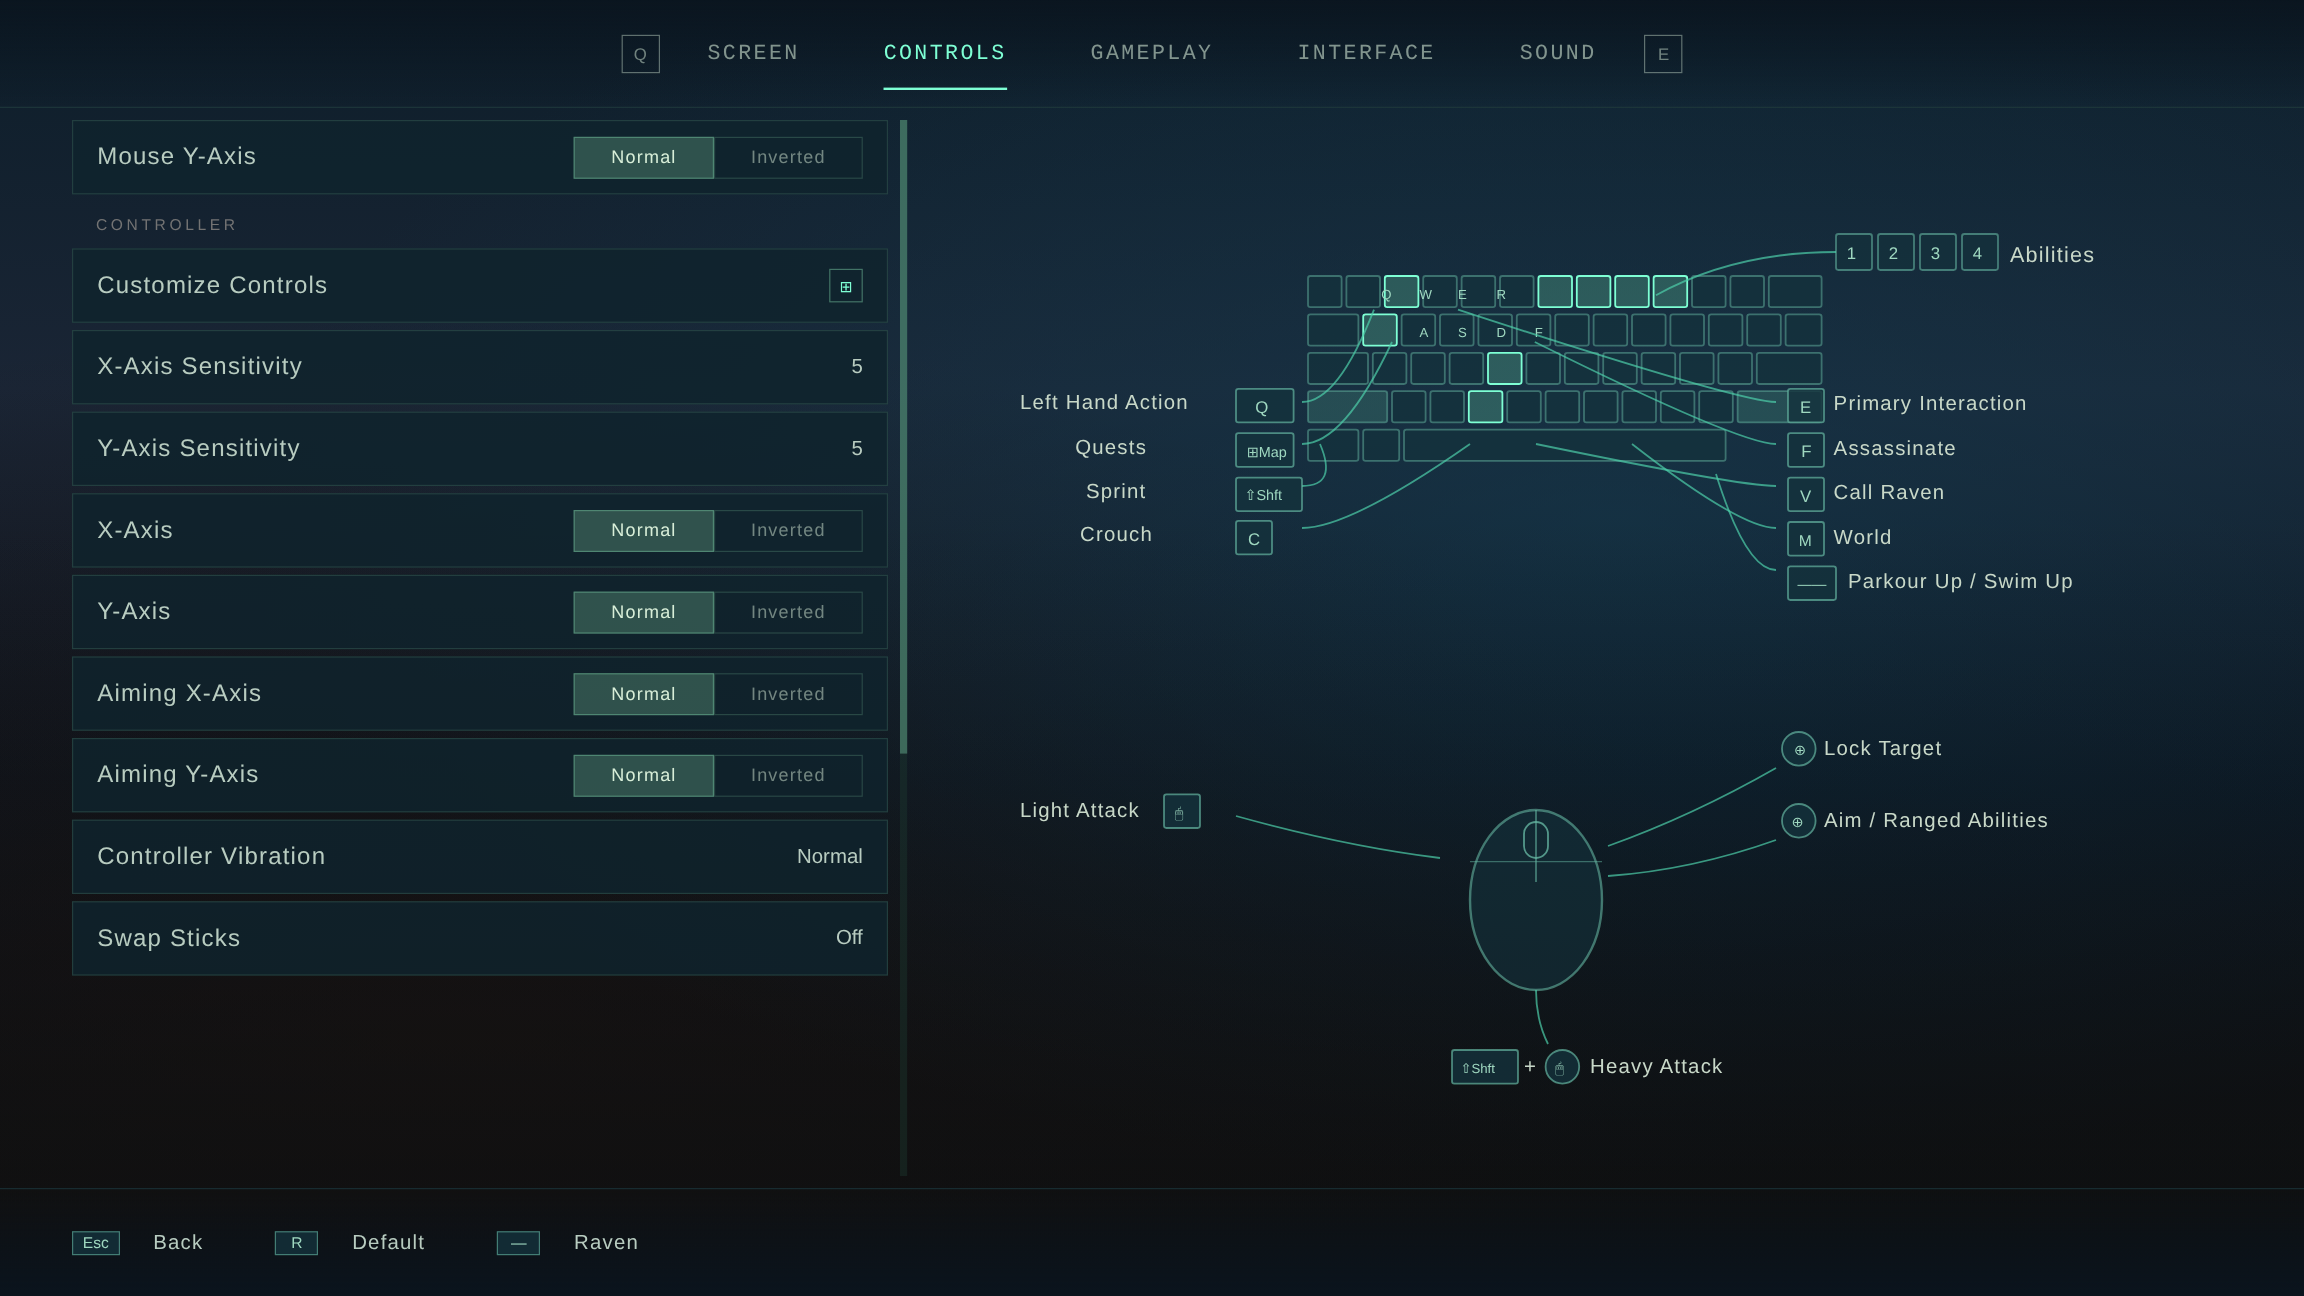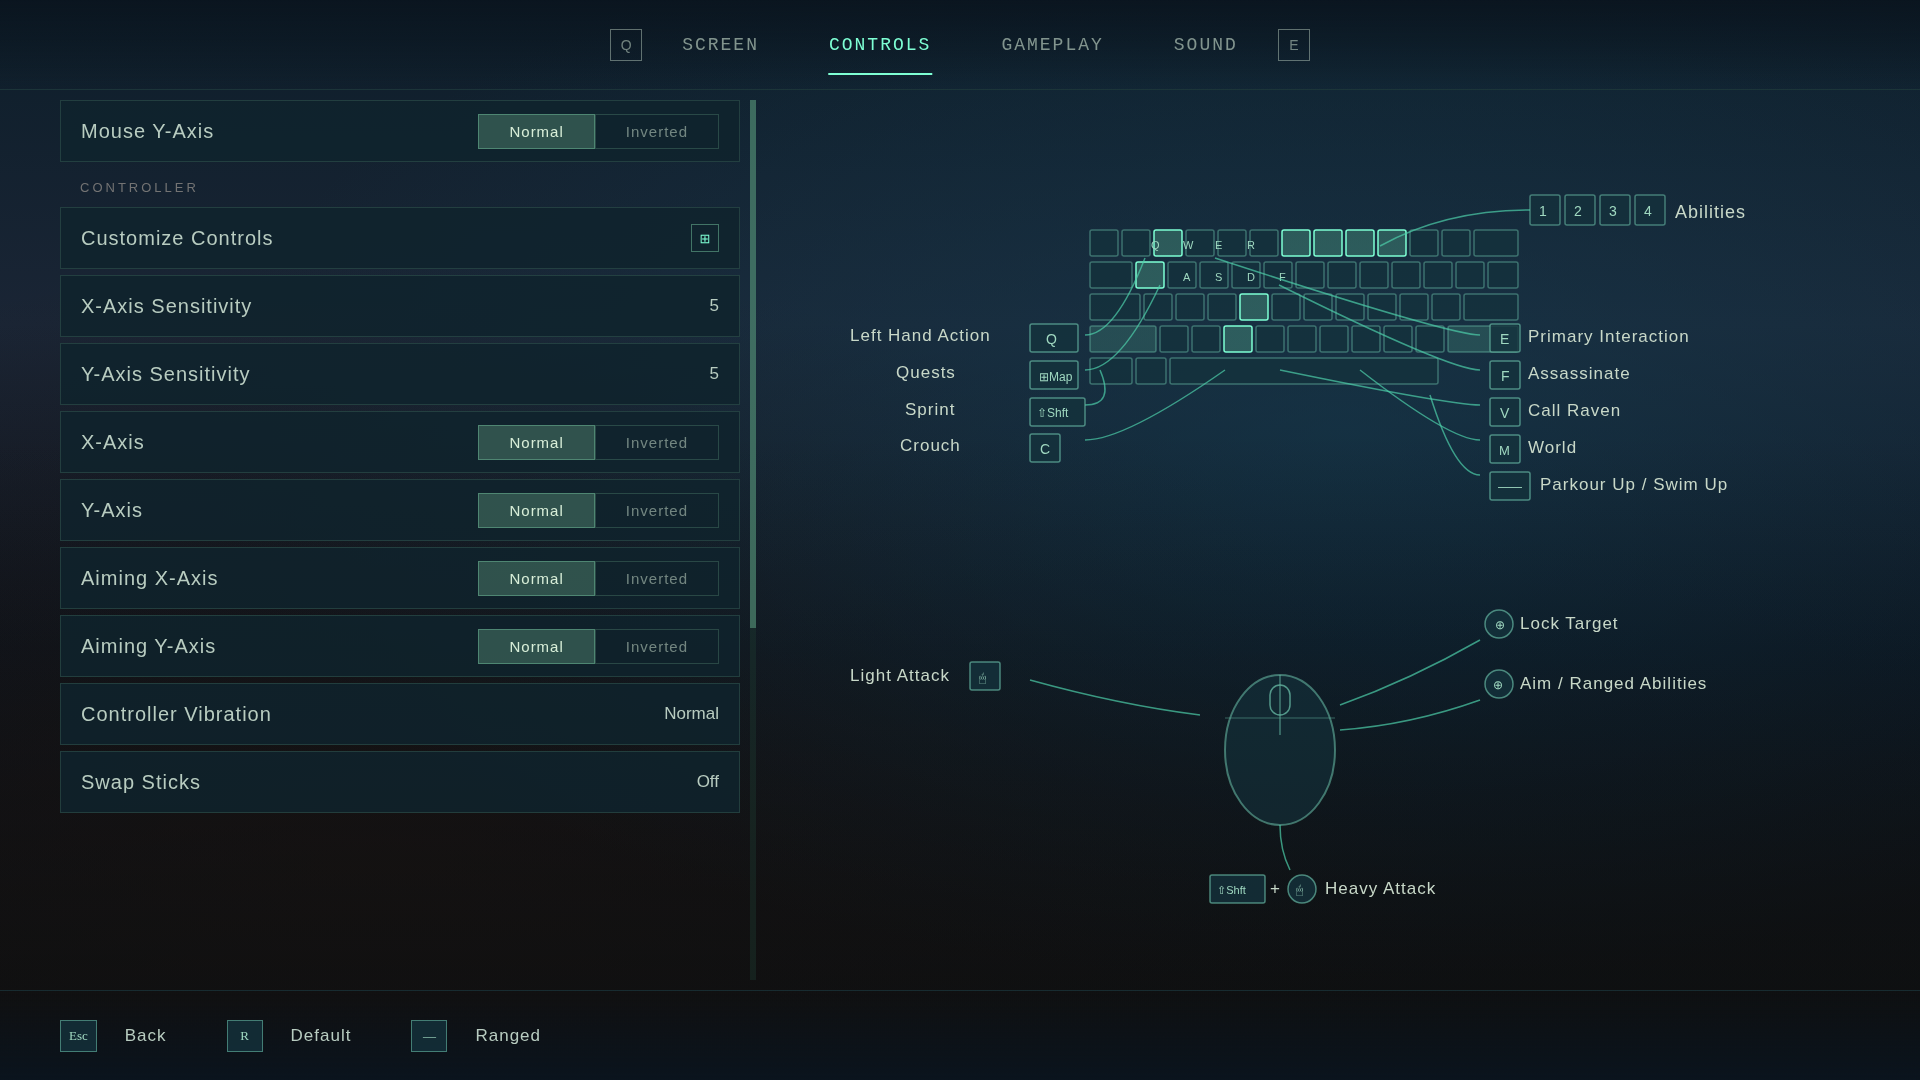--- a/index.html
+++ b/index.html
@@ -214,27 +214,26 @@
       align-items: center;
       gap: 12px;
       cursor: pointer;
     }
 
     .bottom-key {
       display: inline-flex;
       align-items: center;
       justify-content: center;
       min-width: 36px;
-      height: 32px;
+      height: 20px;
       border: 1.5px solid rgba(100, 180, 160, 0.6);
       font-size: 13px;
       color: #9fd8c0;
       padding: 0 8px;
       background: rgba(20, 50, 60, 0.8);
-      font-family: Liberation Serif, serif;
     }
 
     .bottom-label {
       font-size: 17px;
       color: #b8ccc0;
       letter-spacing: 1px;
       margin-left: 16px;
     }
 
     
@@ -250,20 +249,21 @@
 
 <div class="bg-overlay"></div>
 <div class="mountains"></div>
 
 <nav class="nav-bar">
   <div class="nav-key">Q</div>
 
   <div class="nav-item">Screen</div>
   <div class="nav-item active">Controls</div>
   <div class="nav-item">Gameplay</div>
+  <div class="nav-item">Interface</div>
   <div class="nav-item">Sound</div>
 
   <div class="nav-key">E</div>
 </nav>
 
 <div class="left-panel">
 
   <div class="settings-row">
     <span class="settings-label">Mouse Y-Axis</span>
     <div class="toggle-group">
@@ -515,15 +515,15 @@
   <div class="bottom-action">
     <div class="bottom-key">Esc</div>
     <span class="bottom-label">Back</span>
   </div>
   <div class="bottom-action">
     <div class="bottom-key">R</div>
     <span class="bottom-label">Default</span>
   </div>
   <div class="bottom-action">
     <div class="bottom-key">—</div>
-    <span class="bottom-label">Ranged</span>
+    <span class="bottom-label">Raven</span>
   </div>
 </div>
 
 </body></html>

